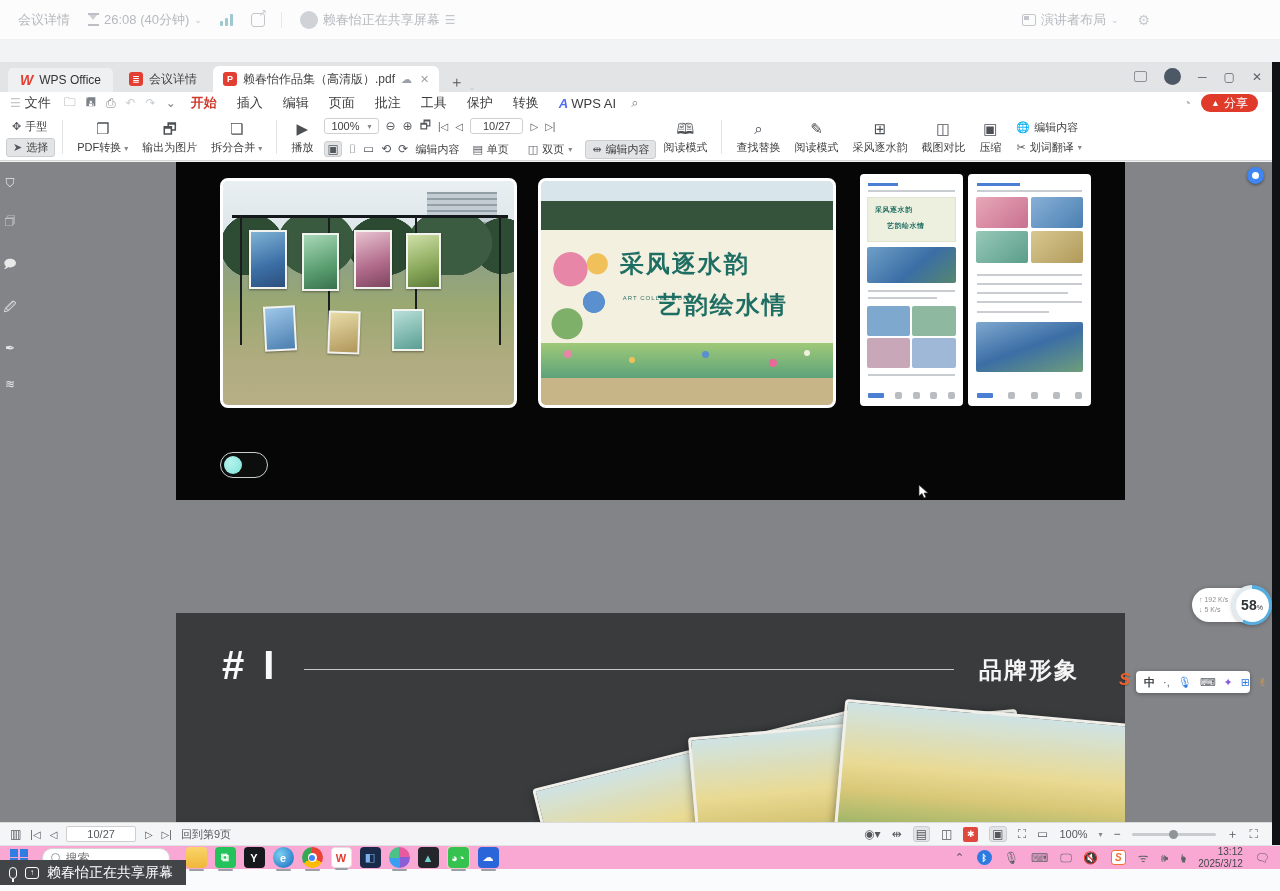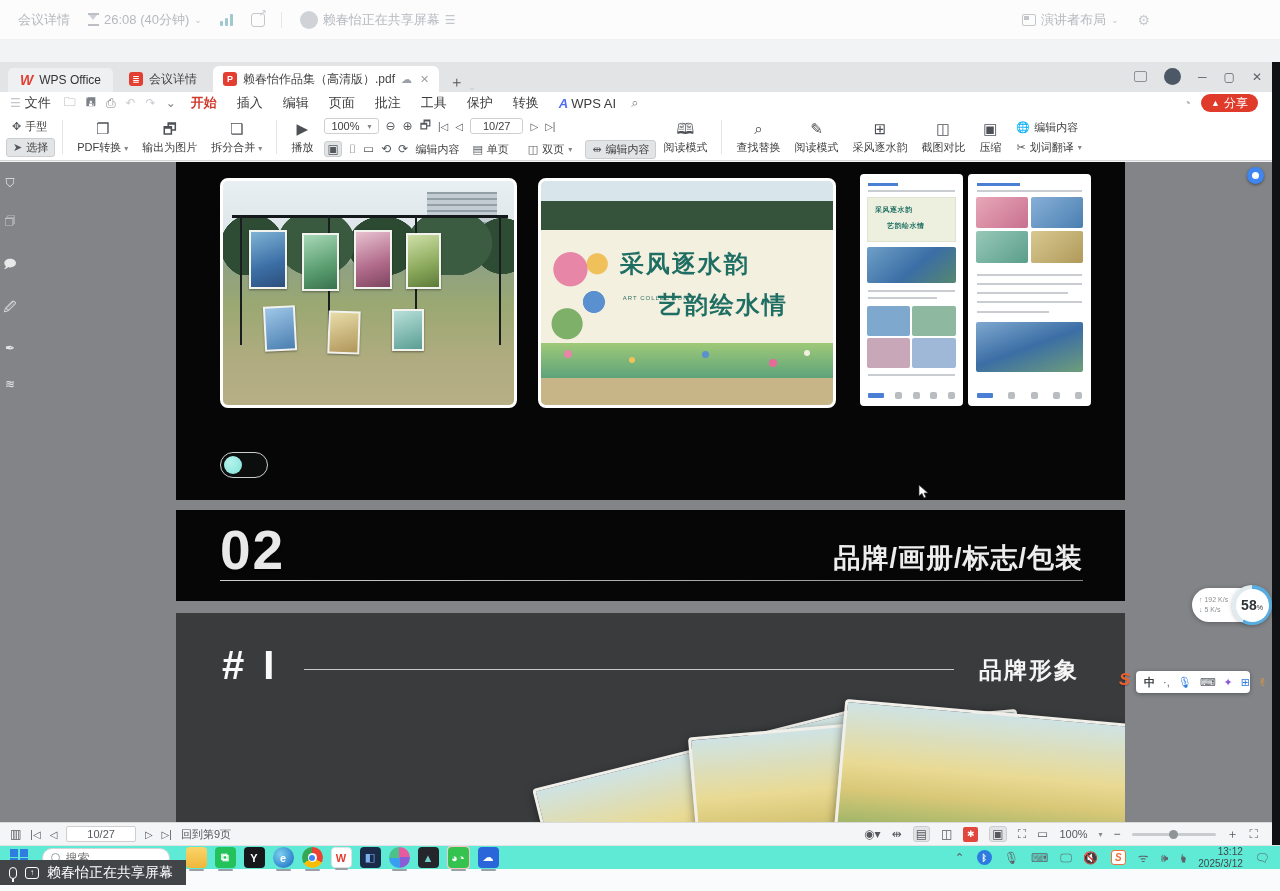--- a/index.html
+++ b/index.html
@@ -144,21 +144,21 @@
   
   .wps-status{position:absolute;top:822px;left:0;width:1272px;height:23px;background:#f4f5f6;border-top:1px solid #dadada;display:flex;align-items:center;font-size:11px;color:#55595e;z-index:6;}
   .st-left{display:flex;align-items:center;gap:9px;margin-left:10px;}
   .st-page{border:1px solid #cfcfcf;background:#fff;border-radius:2px;padding:1px 20px;font-size:11px;}
   .st-right{margin-left:auto;margin-right:14px;display:flex;align-items:center;gap:11px;}
   .st-red{width:15px;height:15px;background:#e0483e;border-radius:2px;color:#fff;font-size:9px;text-align:center;line-height:15px;}
   .st-track{width:84px;height:3px;background:#c9cccf;border-radius:2px;position:relative;}
   .st-thumb{position:absolute;left:45%;top:-3px;width:9px;height:9px;border-radius:50%;background:#8f9499;}
 
   
-  .taskbar{position:absolute;top:845px;left:0;width:1280px;height:24px;background:#5eead4;border-top:1px solid #e0e2e4;display:flex;align-items:center;z-index:10;}
+  .taskbar{position:absolute;top:845px;left:0;width:1280px;height:24px;background:#f9a8d4;border-top:1px solid #e0e2e4;display:flex;align-items:center;z-index:10;}
   .below-task{position:absolute;top:869px;left:0;width:1280px;height:22px;background:#fafbfc;z-index:2;}
   .start{margin-left:10px;display:grid;grid-template-columns:8px 8px;grid-template-rows:8px 8px;gap:1.5px;}
   .start i{background:#2f7de1;}
   .search-pill{margin-left:14px;width:128px;height:20px;border:1px solid #d2d4d6;border-radius:10px;background:#fff;display:flex;align-items:center;padding:0 8px;gap:6px;}
   .search-pill input{border:none;outline:none;width:86px;font-size:12px;color:#555;background:transparent;font-family:inherit;}
   .mag{width:9px;height:9px;border:1.5px solid #9aa0a5;border-radius:50%;position:relative;flex:0 0 auto;}
   .mag:before{content:"";position:absolute;left:7px;top:7px;width:5px;height:1.5px;background:#9aa0a5;transform:rotate(45deg);}
   .task-icons{display:flex;align-items:center;gap:8px;margin-left:16px;}
   .ticon{width:21px;height:21px;border-radius:4px;position:relative;flex:0 0 auto;display:flex;align-items:center;justify-content:center;font-size:11px;font-weight:bold;color:#fff;}
   .ticon.open:after{content:"";position:absolute;left:3px;right:3px;bottom:-3px;height:2px;background:#9aa0a6;border-radius:1px;}
@@ -504,25 +504,20 @@
             <i></i>
             <i></i>
           </div>
       </div>
 
       <div class="toggle">
         <div class="knob"></div>
       </div>
     </div>
 
-    <div class="slideB">
-      <div class="num02">02</div>
-      <div class="lineB"></div>
-      <div class="titleB">品牌/画册/标志/包装</div>
-    </div>
 
     <div class="slideC">
       <div class="hashI"># I</div>
       <div class="lineC"></div>
       <div class="titleC">品牌形象</div>
       <div class="artfan">
         <div class="card cardA"></div>
         <div class="card cardB"></div>
         <div class="card cardC"></div>
       </div>

